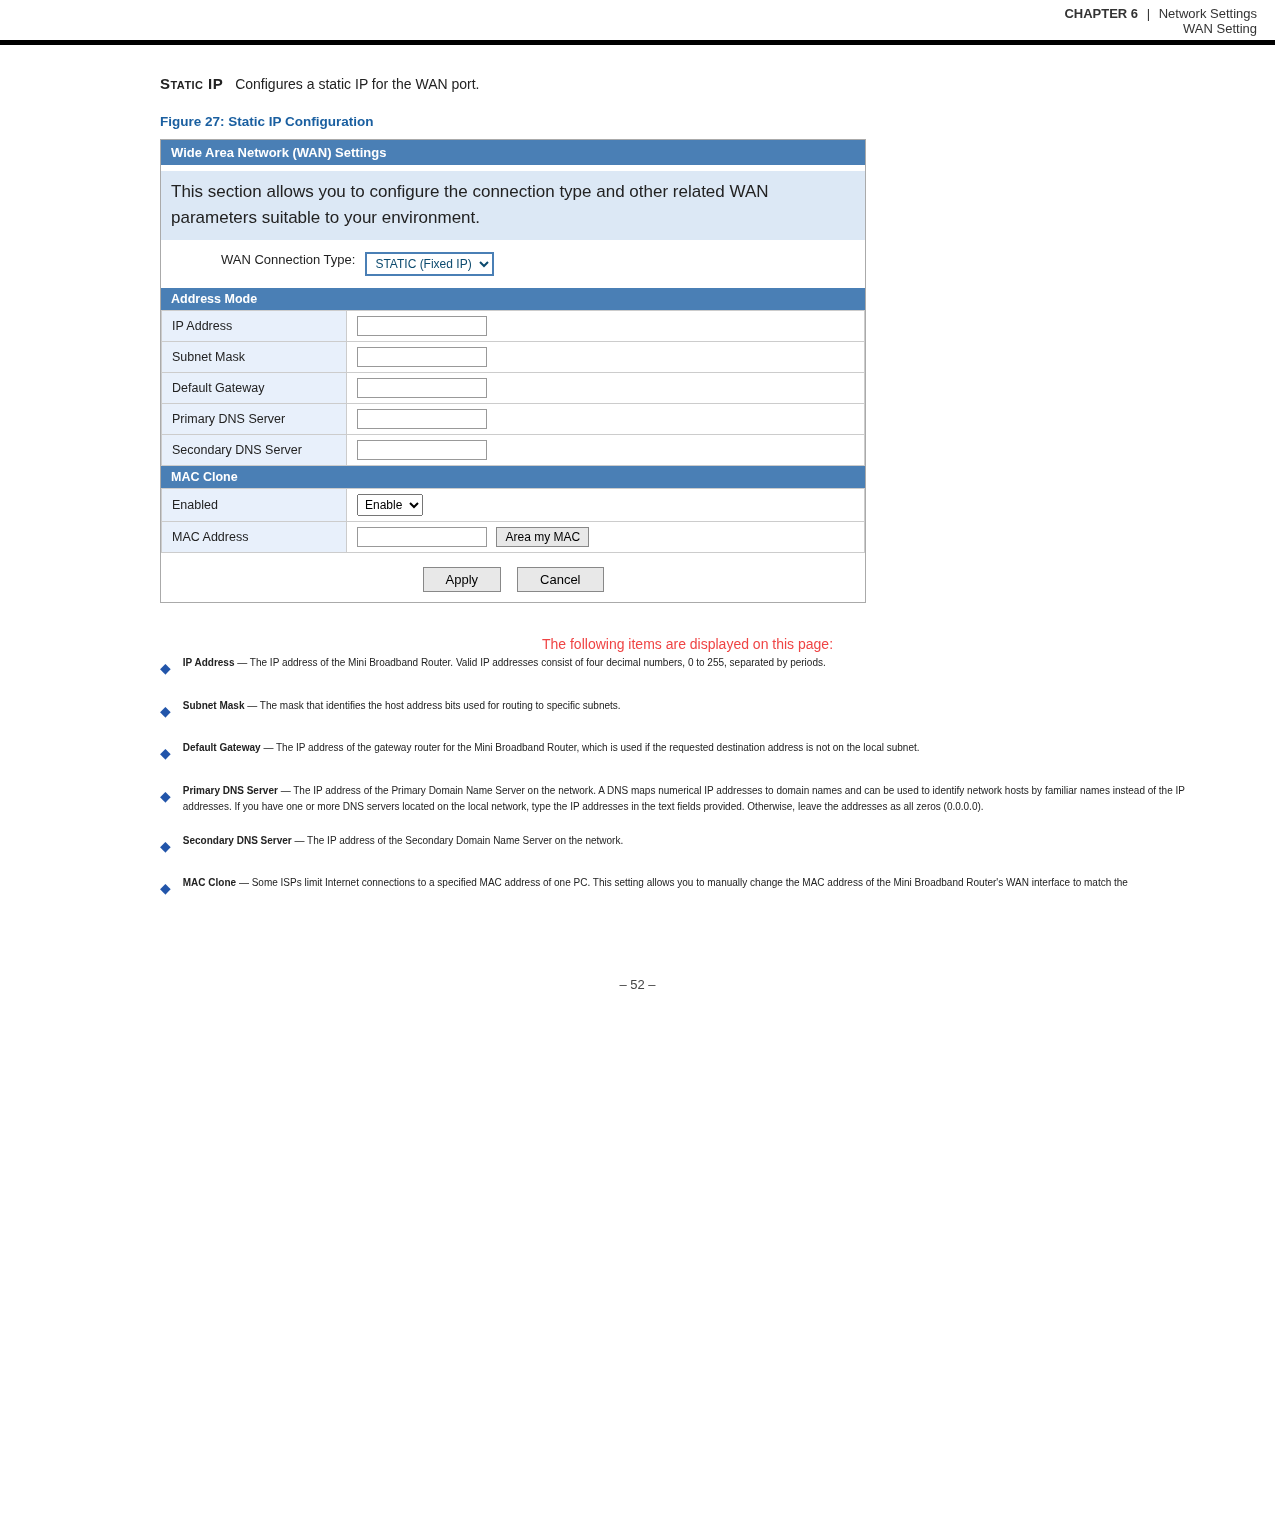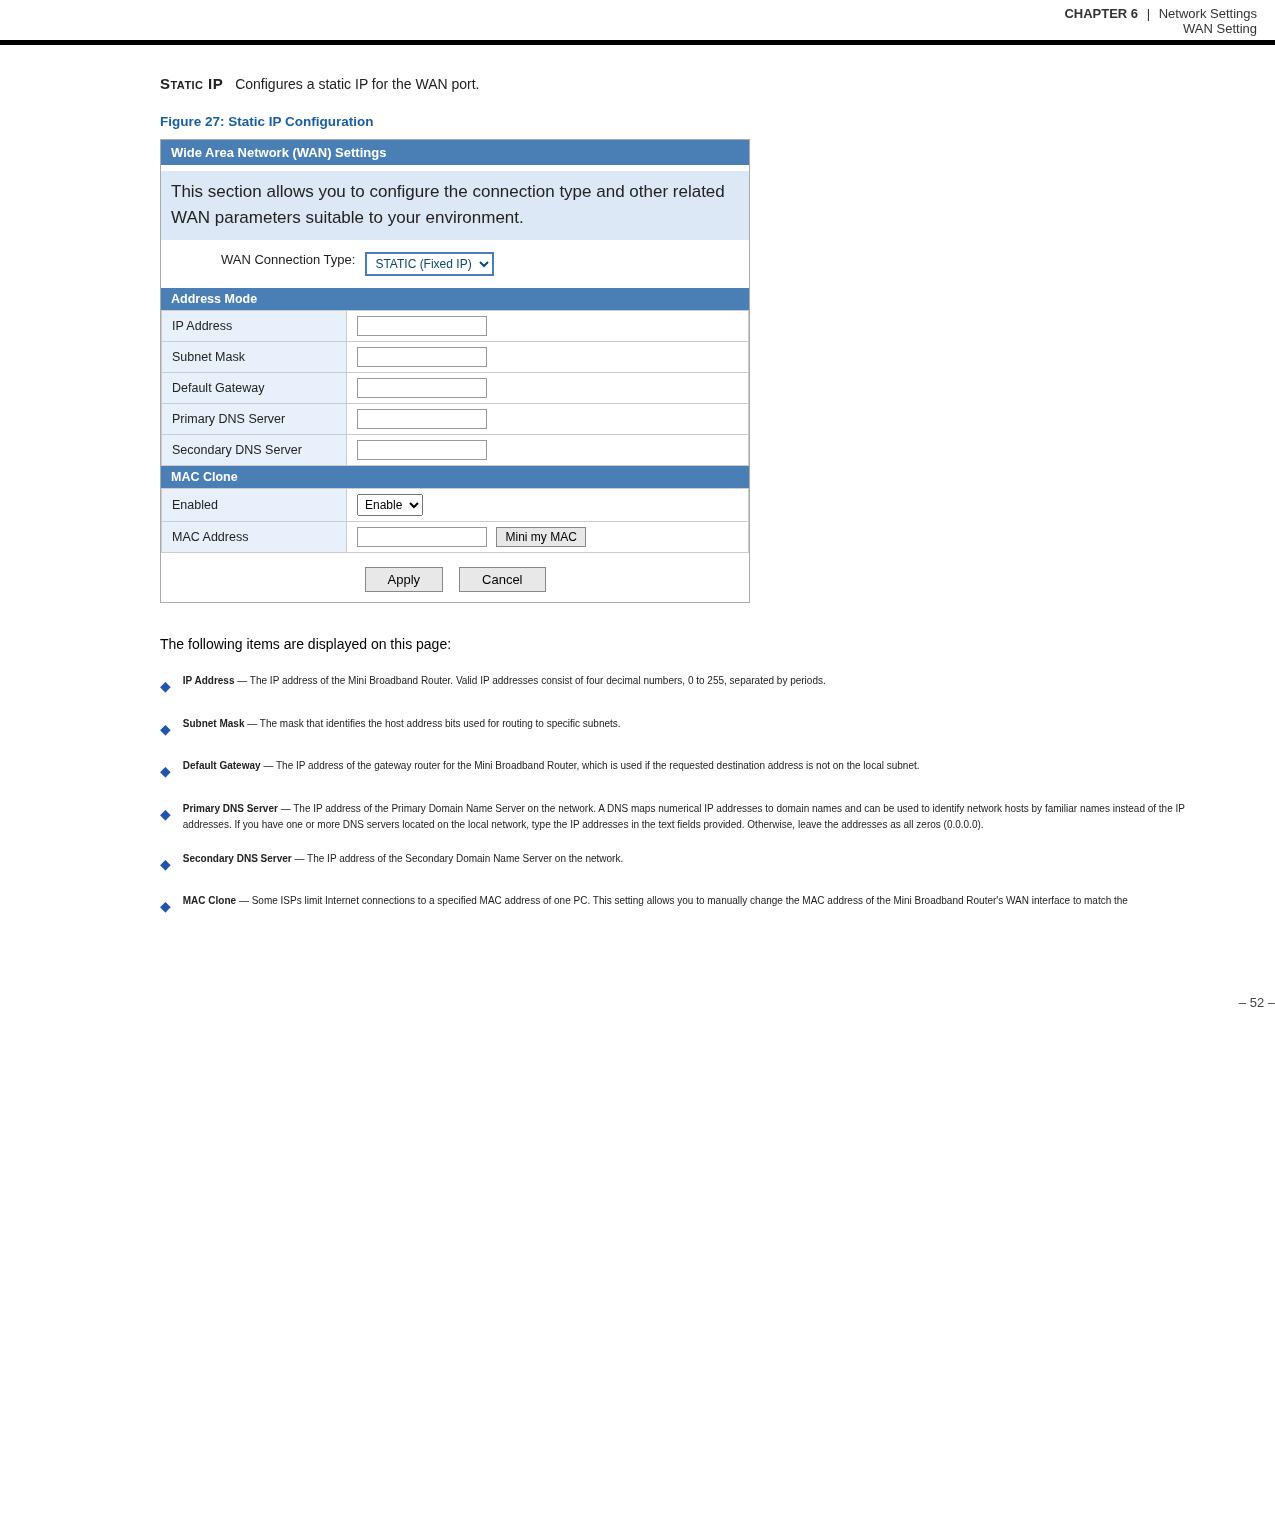--- a/index.html
+++ b/index.html
@@ -63,21 +63,21 @@
     .figure-title {
       font-size: 13.5px;
       font-weight: bold;
       color: #1a5fa0;
       margin-bottom: 10px;
     }
 
     
     .wan-box {
       border: 1px solid #aaa;
-      width: 590px;
+      width: 706px;
       margin-bottom: 30px;
       background: #fff;
     }
     .wan-box-header {
       background: #4a7fb5;
       color: #fff;
       font-size: 13px;
       font-weight: bold;
       padding: 5px 10px;
     }
@@ -171,23 +171,23 @@
       border: 1px solid #888;
       font-size: 13px;
       padding: 4px 22px;
       cursor: pointer;
       min-width: 70px;
     }
 
     
     .desc-text {
       font-size: 14px;
-      color: #000000;
-      margin-bottom: 18px;
+      color: #ef4444;
       line-height: 1.6;
+      text-align: center;
     }
 
     
     .bullet-list {
       list-style: none;
       padding: 0;
       margin: 0;
     }
     .bullet-list li {
       display: flex;
@@ -206,21 +206,21 @@
       font-size: 10px;
       color: #222;
       line-height: 1.6;
     }
     .bullet-text strong {
       font-weight: bold;
     }
 
     
     .page-footer {
-      text-align: right;
+      text-align: center;
       font-size: 13px;
       color: #444;
       padding: 20px 0 10px 0;
     }
   </style>
 </head>
 <body>
 
 <div class="page-header">
   <div class="header-right">
@@ -303,21 +303,21 @@
         <td class="input-cell">
           <select>
             <option>Enable</option>
           </select>
         </td>
       </tr>
       <tr>
         <td class="label-cell">MAC Address</td>
         <td class="input-cell">
           <input type="text" style="">
-          <button class="fill-mac-btn">Mini my MAC</button>
+          <button class="fill-mac-btn">Area my MAC</button>
         </td>
       </tr>
     </tbody>
       </table>
 
     <div class="action-row">
       <button class="action-btn">Apply</button>
       <button class="action-btn">Cancel</button>
     </div>
   </div>

